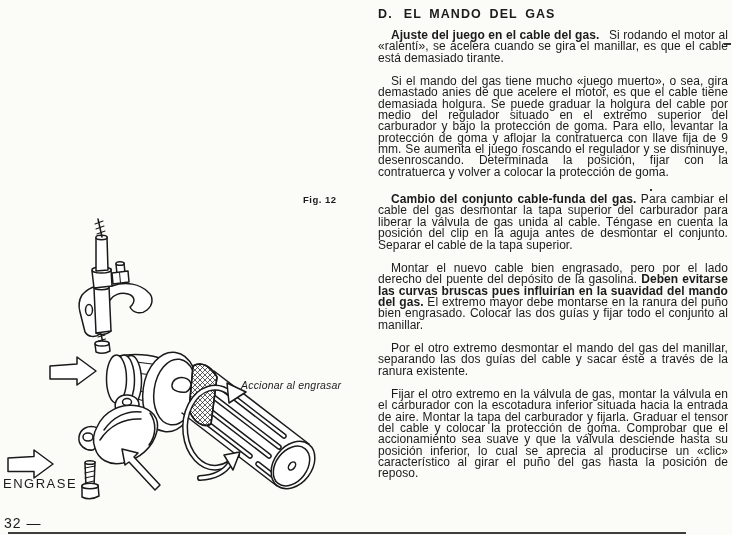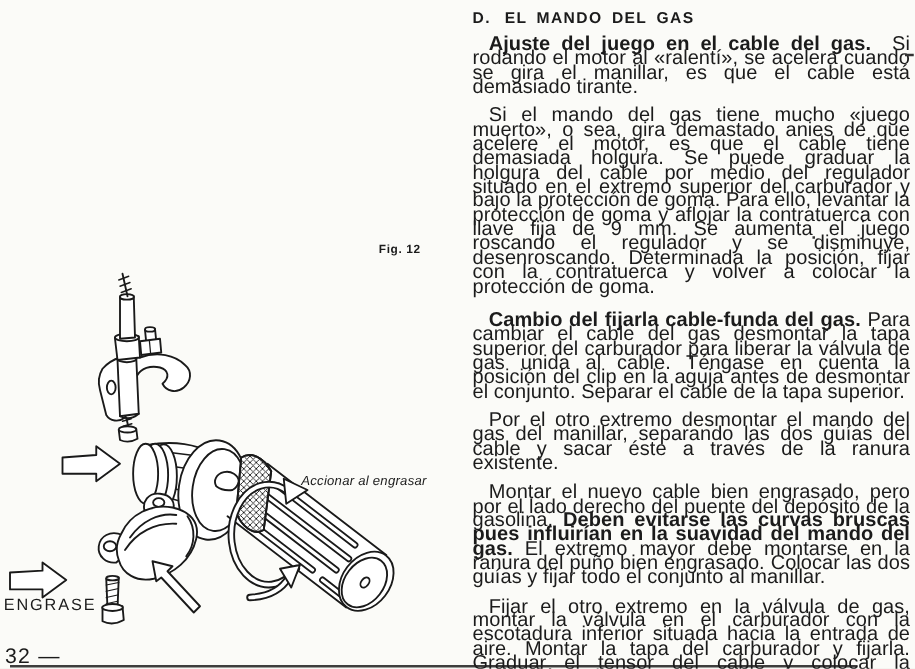--- a/index.html
+++ b/index.html
@@ -3,32 +3,32 @@
 <meta charset="utf-8">
 <style>
   html,body{margin:0;padding:0;}
   body{width:732px;height:535px;overflow:hidden;background:#e8e8e4;}
   .page{position:relative;width:732px;height:535px;background:#fbfbf8;
         font-family:"Liberation Sans", sans-serif;color:#1b1b1b;}
   
   .text-col{position:absolute;left:378px;top:7px;width:350px;}
   h2.heading{margin:0;font-size:12.5px;font-weight:bold;letter-spacing:1.1px;}
   h2.heading .ht{margin-left:11px;word-spacing:3px;}
-  p.para{margin:12px 0 0 0;font-size:16px;line-height:11.35px;
+  p.para{margin:12px 0 0 0;font-size:12px;line-height:11.35px;
          text-align:justify;text-indent:13px;letter-spacing:0.05px;}
   p.para.first{margin-top:9px;}
   p.para.gap-lg{margin-top:16px;}
   p.para b{font-weight:bold;}
   
   .figure-area{position:absolute;left:0;top:0;width:378px;height:493px;}
   .fig-svg{position:absolute;left:0;top:210px;}
   .fig-label{position:absolute;left:303px;top:194px;font-size:9.5px;font-weight:bold;letter-spacing:0.5px;}
   .fig-action{position:absolute;left:241px;top:379px;font-size:10.5px;letter-spacing:0.2px;font-style:italic;}
   .fig-engrase{position:absolute;left:3px;top:476px;font-size:13px;letter-spacing:1.5px;}
-  .page-number{position:absolute;left:4px;top:515px;font-size:17px;letter-spacing:1px;text-align:right;}
+  .page-number{position:absolute;left:4px;top:515px;font-size:14px;letter-spacing:1px;text-align:right;}
   
   .scan-line{position:absolute;left:8px;top:532px;width:678px;height:2px;background:#1c1c1c;opacity:.85;}
   .spk1{position:absolute;left:724px;top:43px;width:7px;height:2px;background:#333;}
   .spk2{position:absolute;left:650px;top:189px;width:2px;height:2px;background:#333;}
 </style>
 </head>
 <body>
 
 <div class="page">
 
@@ -172,25 +172,25 @@
   <div class="page-number">32 —</div>
 
   <div class="text-col">
 
     <h2 class="heading"><span>D.</span><span class="ht">EL MANDO DEL GAS</span></h2>
 
     <p class="para first"><b>Ajuste del juego en el cable del gas.</b><span>  Si rodando el motor al «ralentí», se acelera cuando se gira el manillar, es que el cable está demasiado tirante.</span></p>
 
     <p class="para"><span>Si el mando del gas tiene mucho «juego muerto», o sea, gira demastado anies de que acelere el motor, es que el cable tiene demasiada holgura. Se puede graduar la holgura del cable por medio del regulador situado en el extremo superior del carburador y bajo la protección de goma. Para ello, levantar la protección de goma y aflojar la contratuerca con llave fija de 9 mm. Se aumenta el juego roscando el regulador y se disminuye, desenroscando. Determinada la posición, fijar con la contratuerca y volver a colocar la protección de goma.</span></p>
 
-    <p class="para gap-lg"><b>Cambio del fijarla cable-funda del gas.</b><span> Para cambiar el cable del gas desmontar la tapa superior del carburador para liberar la válvula de gas unida al cable. Téngase en cuenta la posición del clip en la aguja antes de desmontar el conjunto. Separar el cable de la tapa superior.</span></p>
+    <p class="para gap-lg"><b>Cambio del conjunto cable-funda del gas.</b><span> Para cambiar el cable del gas desmontar la tapa superior del carburador para liberar la válvula de gas unida al cable. Téngase en cuenta la posición del clip en la aguja antes de desmontar el conjunto. Separar el cable de la tapa superior.</span></p>
+
+    <p class="para"><span>Montar el nuevo cable bien engrasado, pero por el lado derecho del puente del depósito de la gasolina. </span><b>Deben evitarse las curvas bruscas pues influirían en la suavidad del mando del gas.</b><span> El extremo mayor debe montarse en la ranura del puño bien engrasado. Colocar las dos guías y fijar todo el conjunto al manillar.</span></p>
 
     <p class="para"><span>Por el otro extremo desmontar el mando del gas del manillar, separando las dos guías del cable y sacar éste a través de la ranura existente.</span></p>
-
-    <p class="para"><span>Montar el nuevo cable bien engrasado, pero por el lado derecho del puente del depósito de la gasolina. </span><b>Deben evitarse las curvas bruscas pues influirían en la suavidad del mando del gas.</b><span> El extremo mayor debe montarse en la ranura del puño bien engrasado. Colocar las dos guías y fijar todo el conjunto al manillar.</span></p>
 
     <p class="para"><span>Fijar el otro extremo en la válvula de gas, montar la válvula en el carburador con la escotadura inferior situada hacia la entrada de aire. Montar la tapa del carburador y fijarla. Graduar el tensor del cable y colocar la protección de goma. Comprobar que el accionamiento sea suave y que la válvula desciende hasta su posición inferior, lo cual se aprecia al producirse un «clic» característico al girar el puño del gas hasta la posición de reposo.</span></p>
   </div>
 
   <div class="scan-line"></div>
   <div class="spk1"></div>
   <div class="spk2"></div>
 </div>
 
 </body></html>

